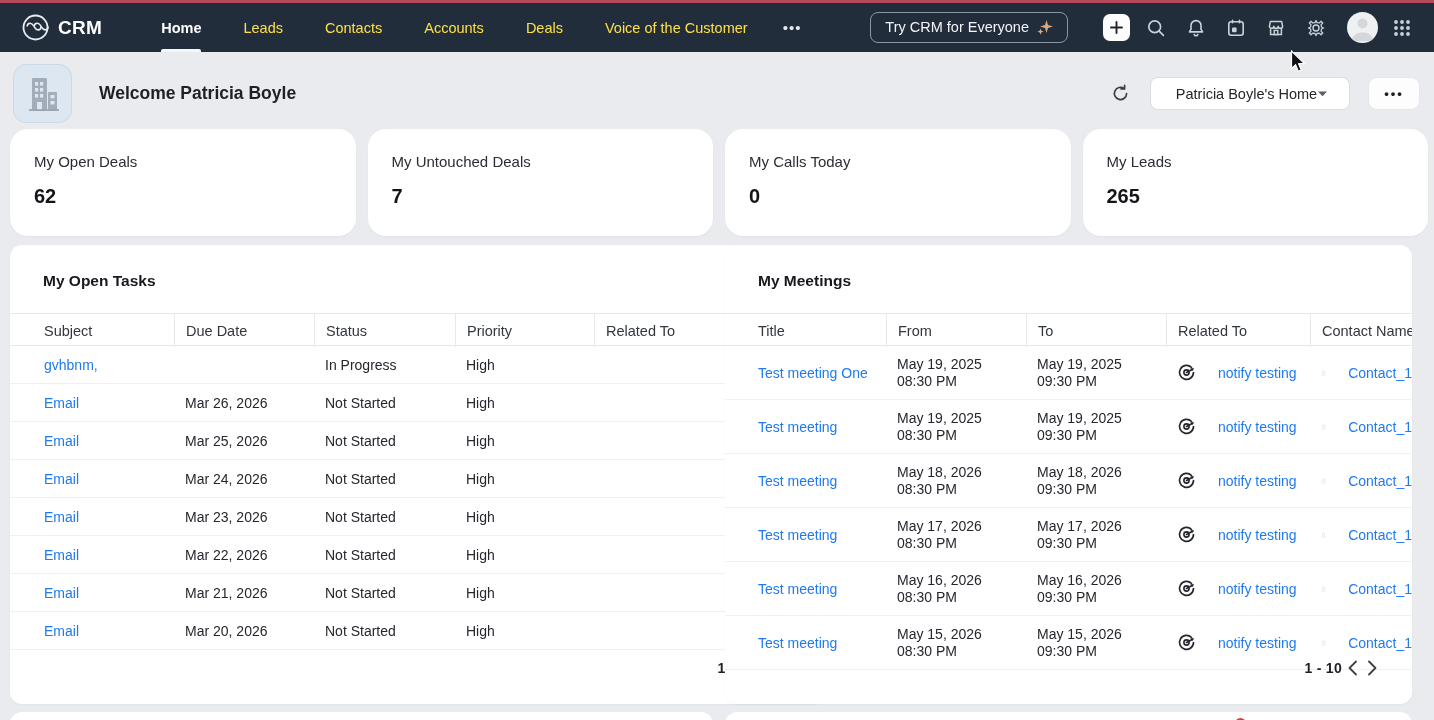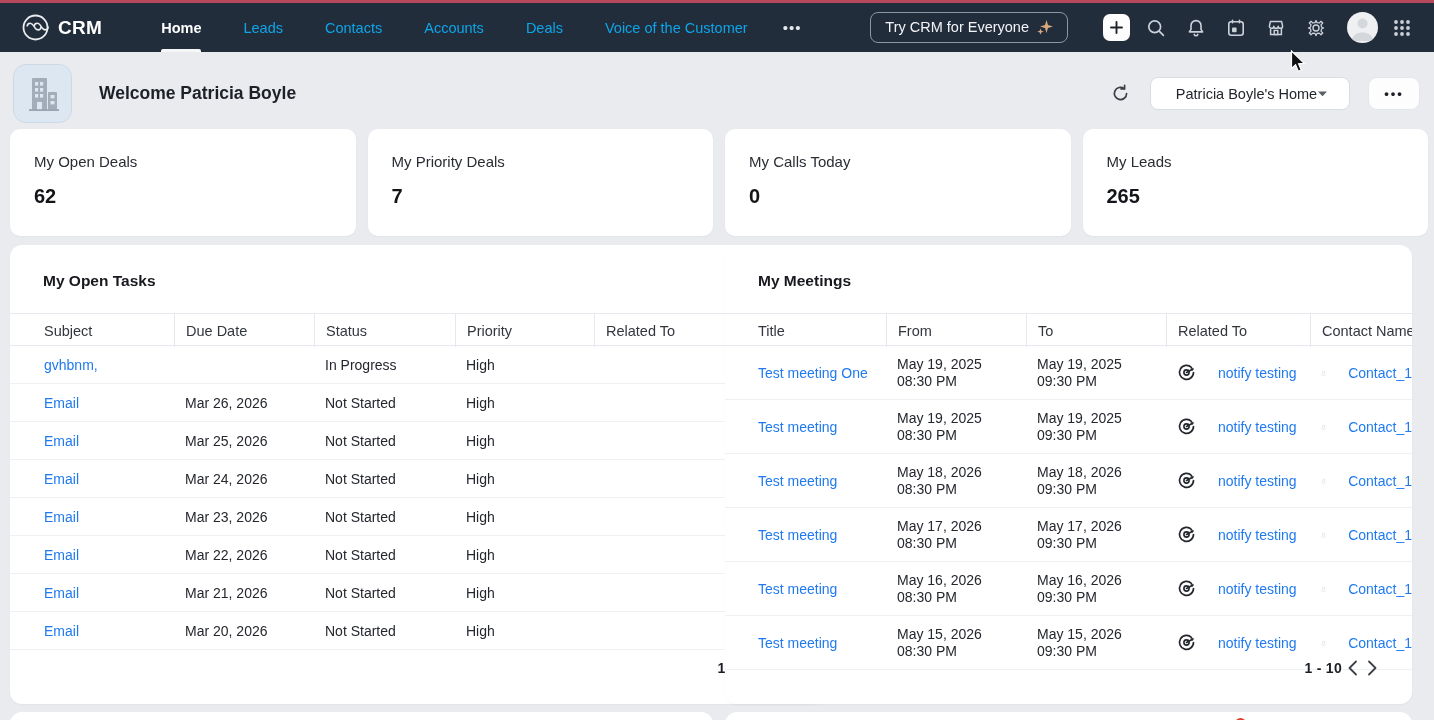--- a/index.html
+++ b/index.html
@@ -4,42 +4,42 @@
 <style>
   * { margin:0; padding:0; box-sizing:border-box; }
   html,body { width:1434px; height:720px; overflow:hidden; }
   body { font-family:"Liberation Sans", sans-serif; background:#e9ebef; position:relative; color:#23262c; }
 
   
   .topnav { position:absolute; left:0; top:0; width:1434px; height:52px; background:#222d3c; border-top:3px solid #b5495b; display:flex; align-items:center; }
   .brand { display:flex; align-items:center; gap:9px; padding-left:22px; }
   .brand-name { color:#fff; font-size:19px; font-weight:700; letter-spacing:.3px; }
   .nav-items { display:flex; align-items:center; margin-left:38px; height:49px; }
-  .nav-item { position:relative; height:49px; display:flex; align-items:center; padding:0 21px; color:#0ea5e9; font-size:14.5px; cursor:pointer; white-space:nowrap; }
+  .nav-item { position:relative; height:49px; display:flex; align-items:center; padding:0 21px; color:#fde047; font-size:14.5px; cursor:pointer; white-space:nowrap; }
   .nav-item.active { color:#ffffff; font-weight:700; }
   .nav-item.active::after { content:""; position:absolute; left:21px; right:21px; bottom:0; height:3px; background:#f4f6f8; border-radius:2px 2px 0 0; }
   .nav-more { color:#e3e7ec; font-size:15px; letter-spacing:1px; padding:0 14px; cursor:pointer; }
   .nav-right { margin-left:auto; display:flex; align-items:center; gap:0; padding-right:12px; }
   .try-btn { border:1px solid #8d96a3; border-radius:8px; color:#f2f4f7; font-size:14.5px; padding:5px 13px 6px 14px; display:flex; align-items:center; gap:7px; background:transparent; cursor:pointer; margin-right:28px; white-space:nowrap; }
   .icon-btn { width:40px; height:40px; display:flex; align-items:center; justify-content:center; cursor:pointer; }
   .plus-tile { width:27px; height:27px; background:#fdfdfd; border-radius:7px; display:flex; align-items:center; justify-content:center; }
   .avatar { width:31px; height:31px; border-radius:50%; background:#eef0f2; overflow:hidden; display:flex; align-items:flex-end; justify-content:center; }
 
   
   .welcome { position:absolute; left:0; top:55px; width:1434px; height:77px; display:flex; align-items:center; }
   .org-icon { width:59px; height:59px; margin-left:13px; background:#dde7f1; border:1px solid #ccd9e6; border-radius:13px; display:flex; align-items:center; justify-content:center; }
   .welcome-title { margin-left:27px; font-size:17.5px; font-weight:700; color:#1d2127; }
   .welcome-right { margin-left:auto; display:flex; align-items:center; padding-right:14px; }
   .refresh-btn { width:36px; height:36px; display:flex; align-items:center; justify-content:center; cursor:pointer; margin-right:12px; }
   .view-select { width:200px; height:33px; background:#fff; border:1px solid #d9dde3; border-radius:8px; display:flex; align-items:center; justify-content:center; padding:0 12px 0 16px; font-size:14.5px; color:#23262b; cursor:pointer; margin-right:18px; }
   .more-btn { width:52px; height:33px; background:#fdfdfe; border:1px solid #e3e6ea; border-radius:9px; display:flex; align-items:center; justify-content:center; letter-spacing:2px; font-size:13px; color:#1d2127; cursor:pointer; font-weight:700; }
 
   
   .stats { position:absolute; left:10px; top:129px; width:1418px; height:107px; display:grid; grid-template-columns:repeat(4,1fr); gap:12px; }
-  .stat-card { background:#fff; border-radius:10px; padding:24px 24px 0 24px; box-shadow:0 1px 2px rgba(30,40,60,.04); }
+  .stat-card { background:#fff; border-radius:18px; padding:24px 24px 0 24px; box-shadow:0 1px 2px rgba(30,40,60,.04); }
   .stat-label { font-size:15px; color:#2a2d33; }
   .stat-value { margin-top:15px; font-size:20px; font-weight:700; color:#131519; }
 
   
   .panel { position:absolute; top:245px; height:459px; background:#fff; border-radius:12px; box-shadow:0 1px 2px rgba(30,40,60,.04); overflow:hidden; }
   .panel.tasks { left:10px; width:815px; }
   .panel.meetings { left:725px; width:687px; }
   .panel-title { position:absolute; top:27px; left:33px; font-size:15.5px; font-weight:700; color:#17191e; }
 
   .thead { position:absolute; top:68px; left:0; right:0; height:33px; display:grid; align-items:center; border-top:1px solid #e5e8ec; border-bottom:1px solid #e5e8ec; }
@@ -205,21 +205,21 @@
     <div class="more-btn">•••</div>
   </div>
 </div>
 
 <div class="stats" id="stats-row">
     <div class="stat-card">
       <div class="stat-label">My Open Deals</div>
       <div class="stat-value">62</div>
     </div>
     <div class="stat-card">
-      <div class="stat-label">My Priority Deals</div>
+      <div class="stat-label">My Untouched Deals</div>
       <div class="stat-value">7</div>
     </div>
     <div class="stat-card">
       <div class="stat-label">My Calls Today</div>
       <div class="stat-value">0</div>
     </div>
     <div class="stat-card">
       <div class="stat-label">My Leads</div>
       <div class="stat-value">265</div>
     </div>

